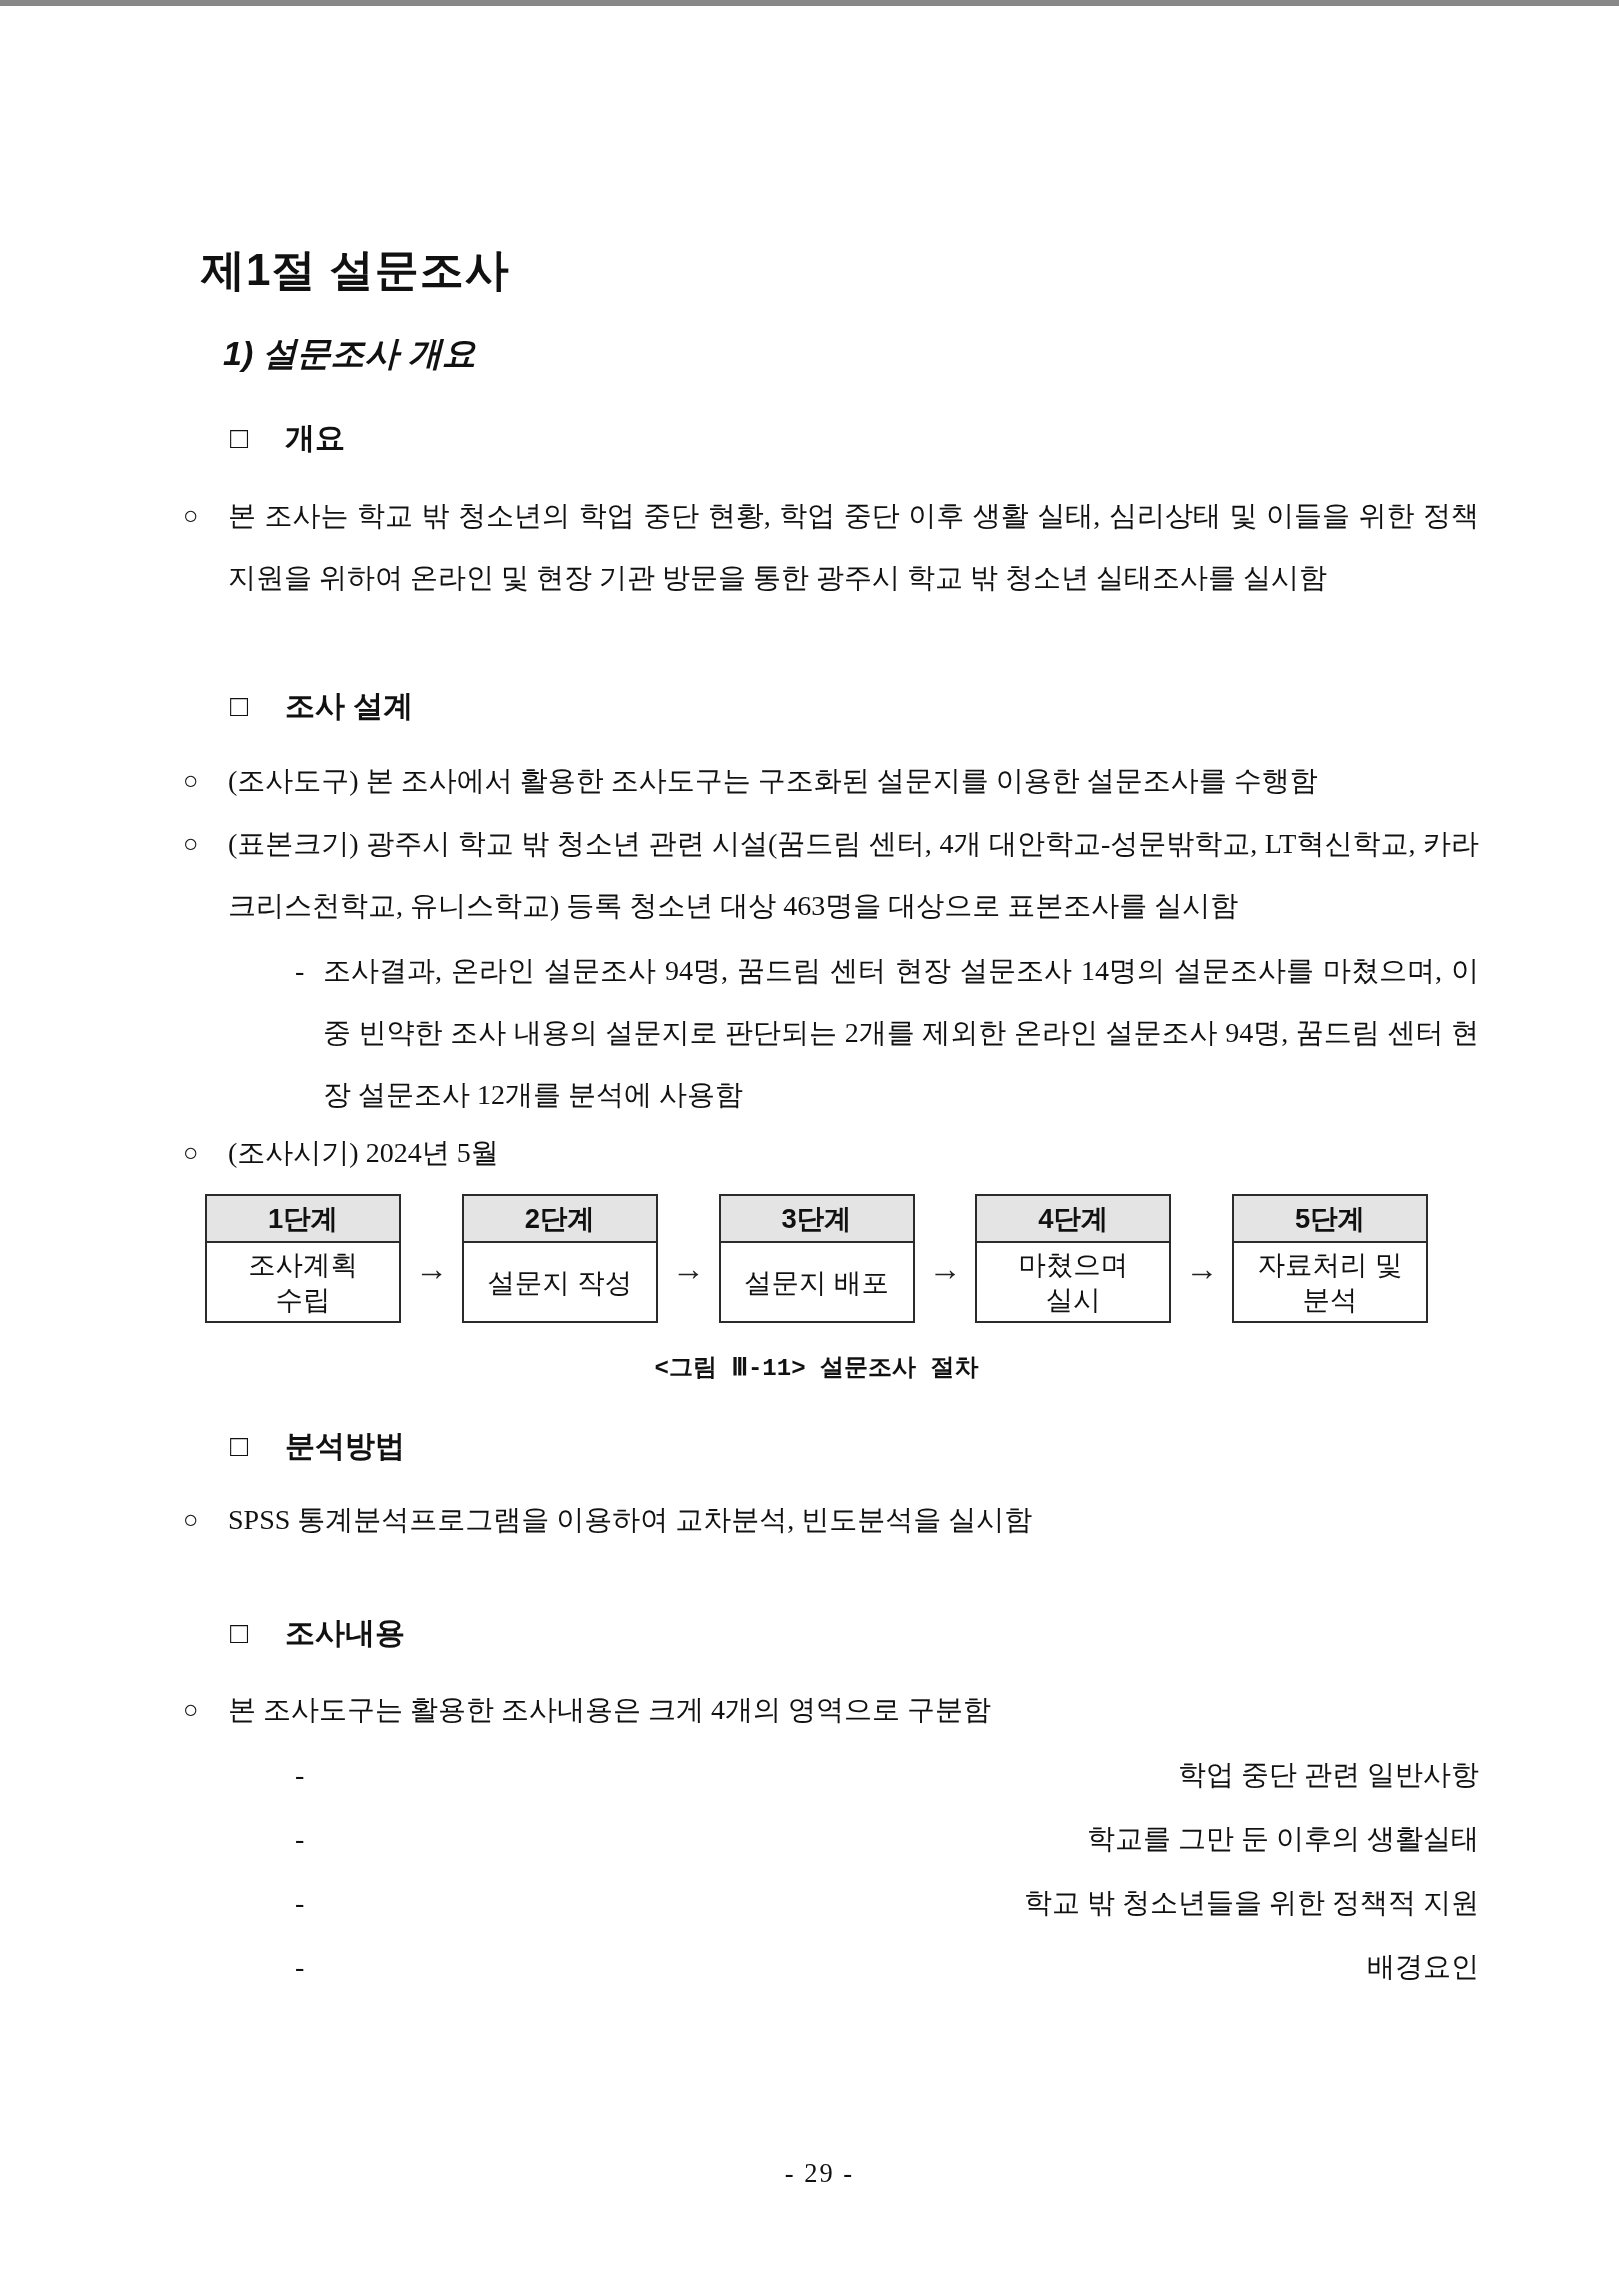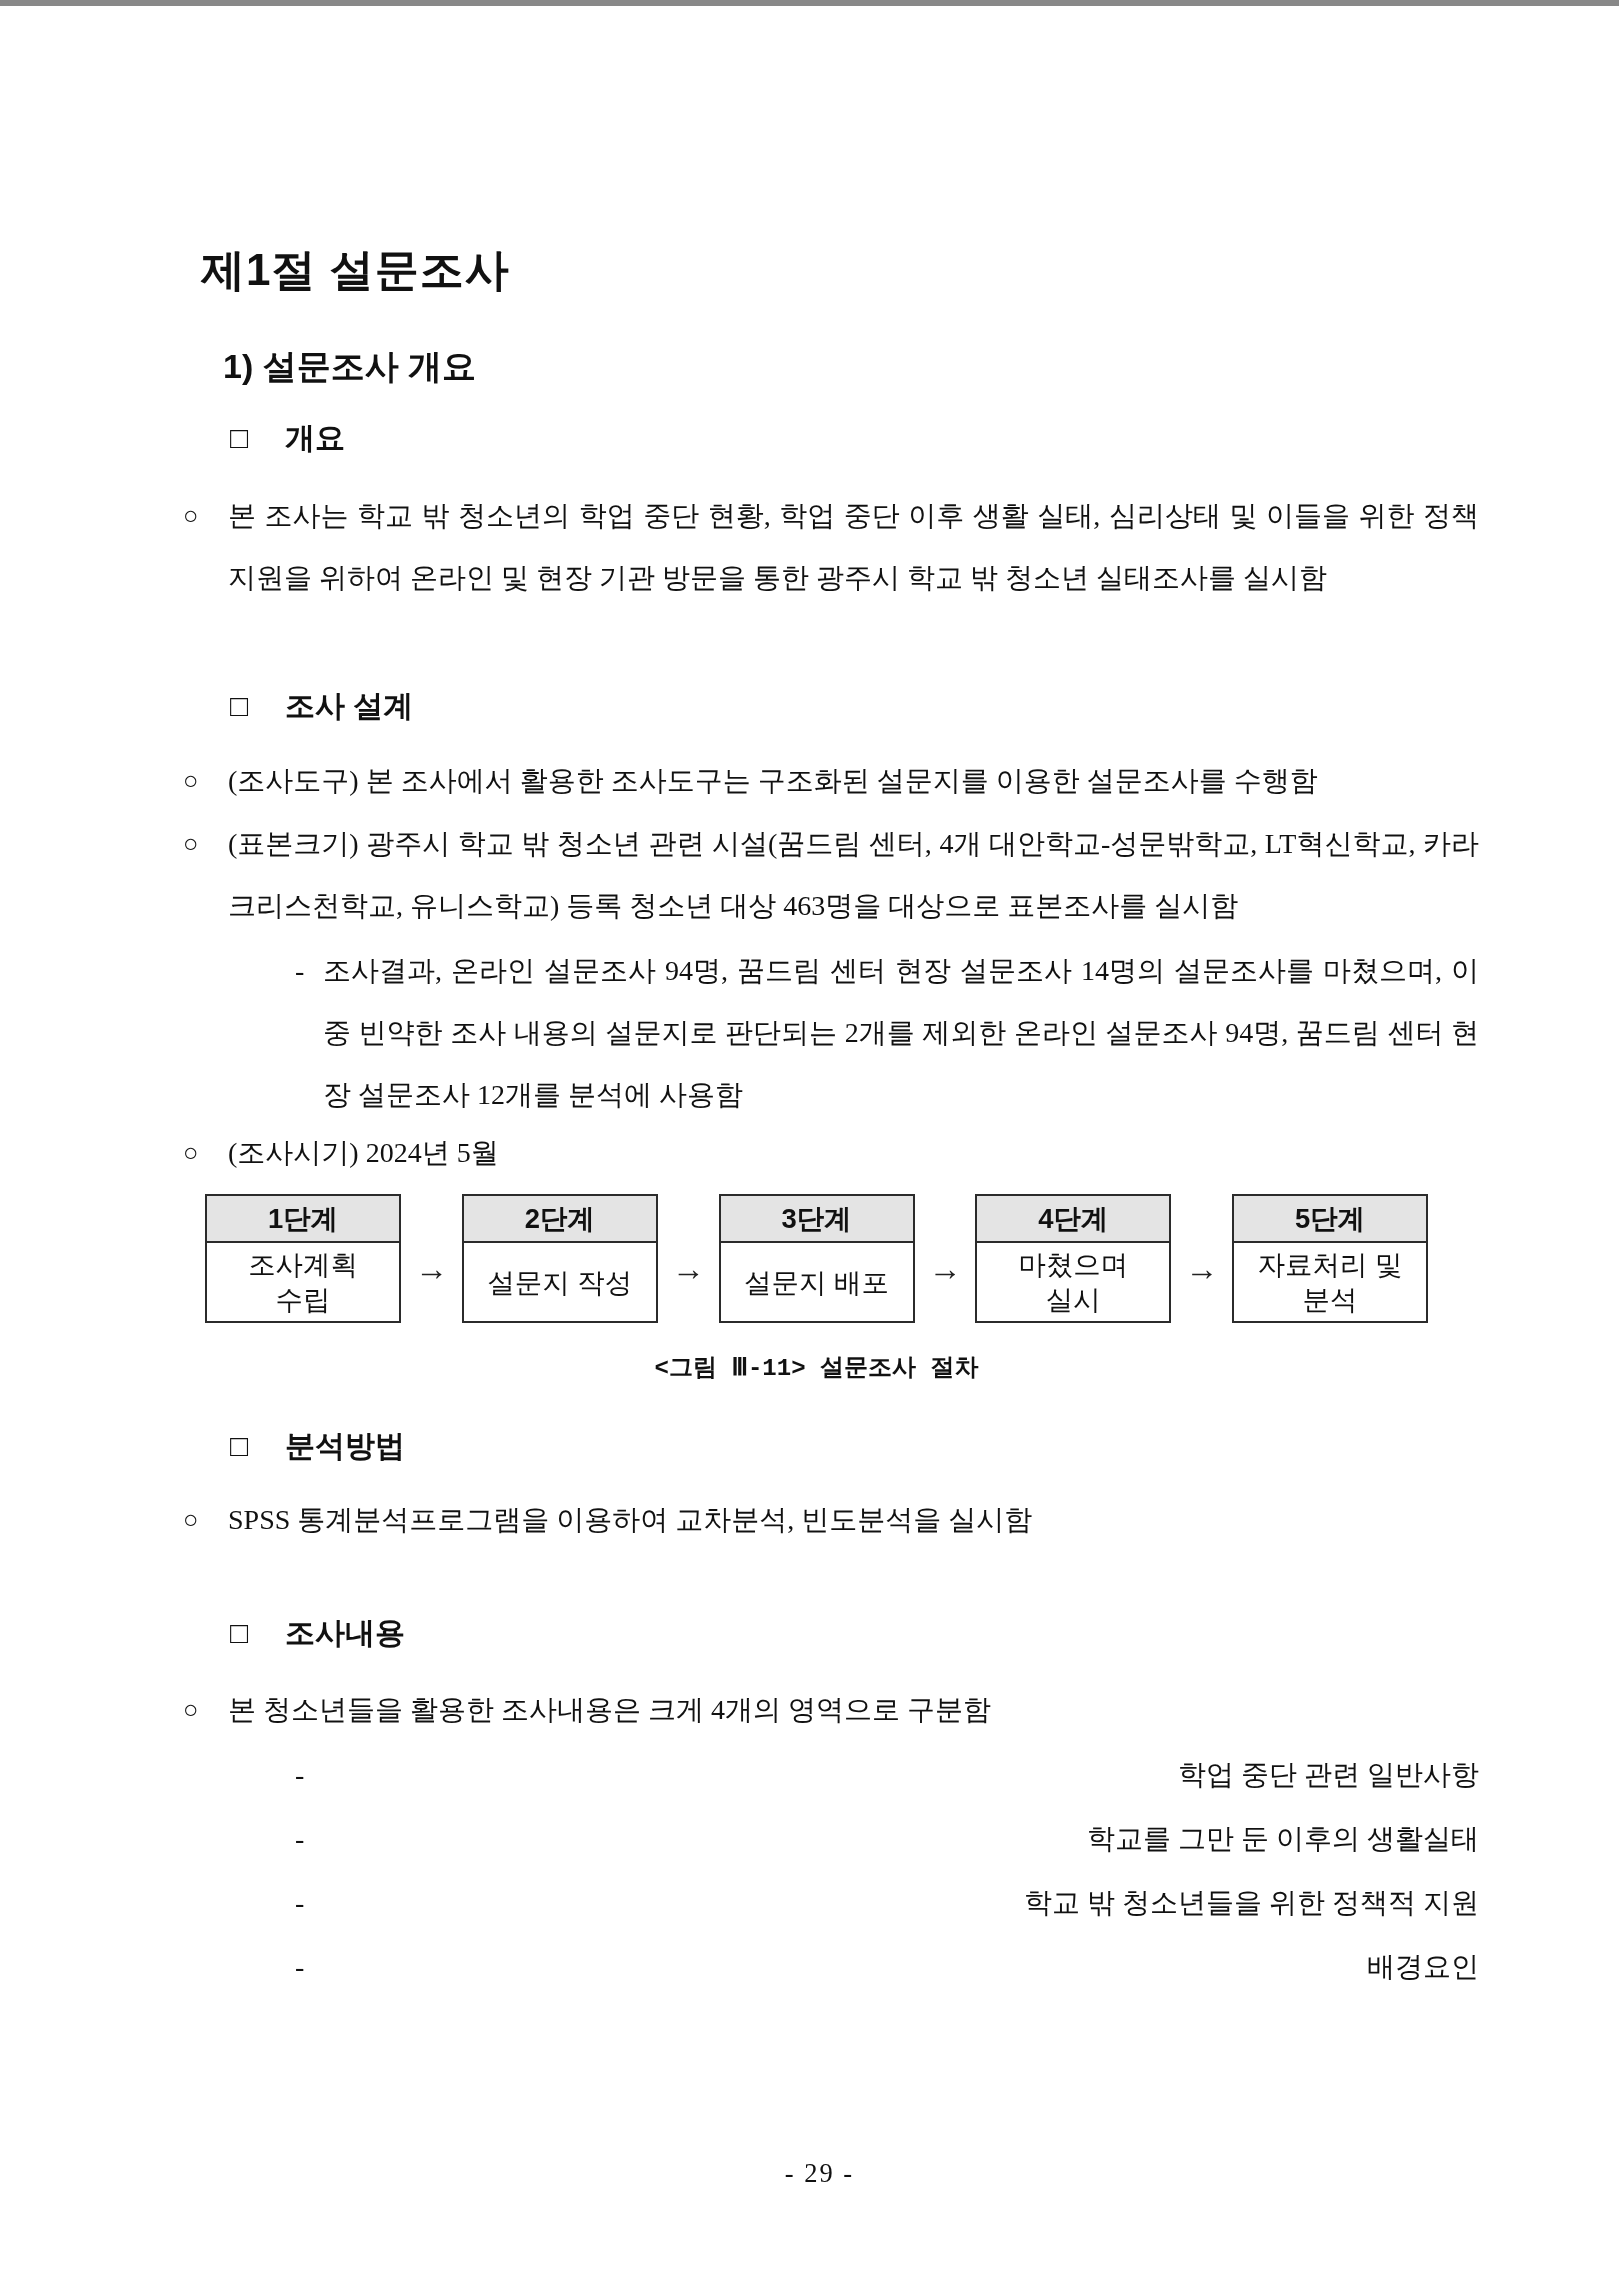--- a/index.html
+++ b/index.html
@@ -111,21 +111,21 @@
     padding-left: 10px;
   }
 </style>
 </head>
 <body>
 
 <div class="page">
 
   <div class="abs doc-title" style="left:201px; top:235px;">제1절 설문조사</div>
 
-  <div class="abs doc-subtitle" style="left:223px; top:338px;">1) 설문조사 개요</div>
+  <div class="abs doc-subtitle" style="left:223px; top:325px;font-style:italic;">1) 설문조사 개요</div>
 
   <div class="abs heading" style="left:230px; top:412px;">
     <span class="marker">□</span>
     <span>개요</span>
   </div>
 
   <div class="abs bullet" style="left:183px; top:479px; width:1296px;">
     <span class="marker">○</span>
     <div class="btext">본 조사는 학교 밖 청소년의 학업 중단 현황, 학업 중단 이후 생활 실태, 심리상태 및 이들을 위한 정책 지원을 위하여 온라인 및 현장 기관 방문을 통한 광주시 학교 밖 청소년 실태조사를 실시함</div>
   </div>
@@ -202,21 +202,21 @@
     <div class="btext">SPSS 통계분석프로그램을 이용하여 교차분석, 빈도분석을 실시함</div>
   </div>
 
   <div class="abs heading" style="left:230px; top:1607px;">
     <span class="marker">□</span>
     <span>조사내용</span>
   </div>
 
   <div class="abs bullet nowrap" style="left:183px; top:1673px; width:1296px;">
     <span class="marker">○</span>
-    <div class="btext">본 청소년들을 활용한 조사내용은 크게 4개의 영역으로 구분함</div>
+    <div class="btext">본 조사도구는 활용한 조사내용은 크게 4개의 영역으로 구분함</div>
   </div>
 
   <div class="abs items" style="left:295px; top:1737px; width:1184px;">
     <div class="subitem">
       <span class="marker">-</span>
       <div class="btext">학업 중단 관련 일반사항</div>
     </div>
     <div class="subitem">
       <span class="marker">-</span>
       <div class="btext">학교를 그만 둔 이후의 생활실태</div>

